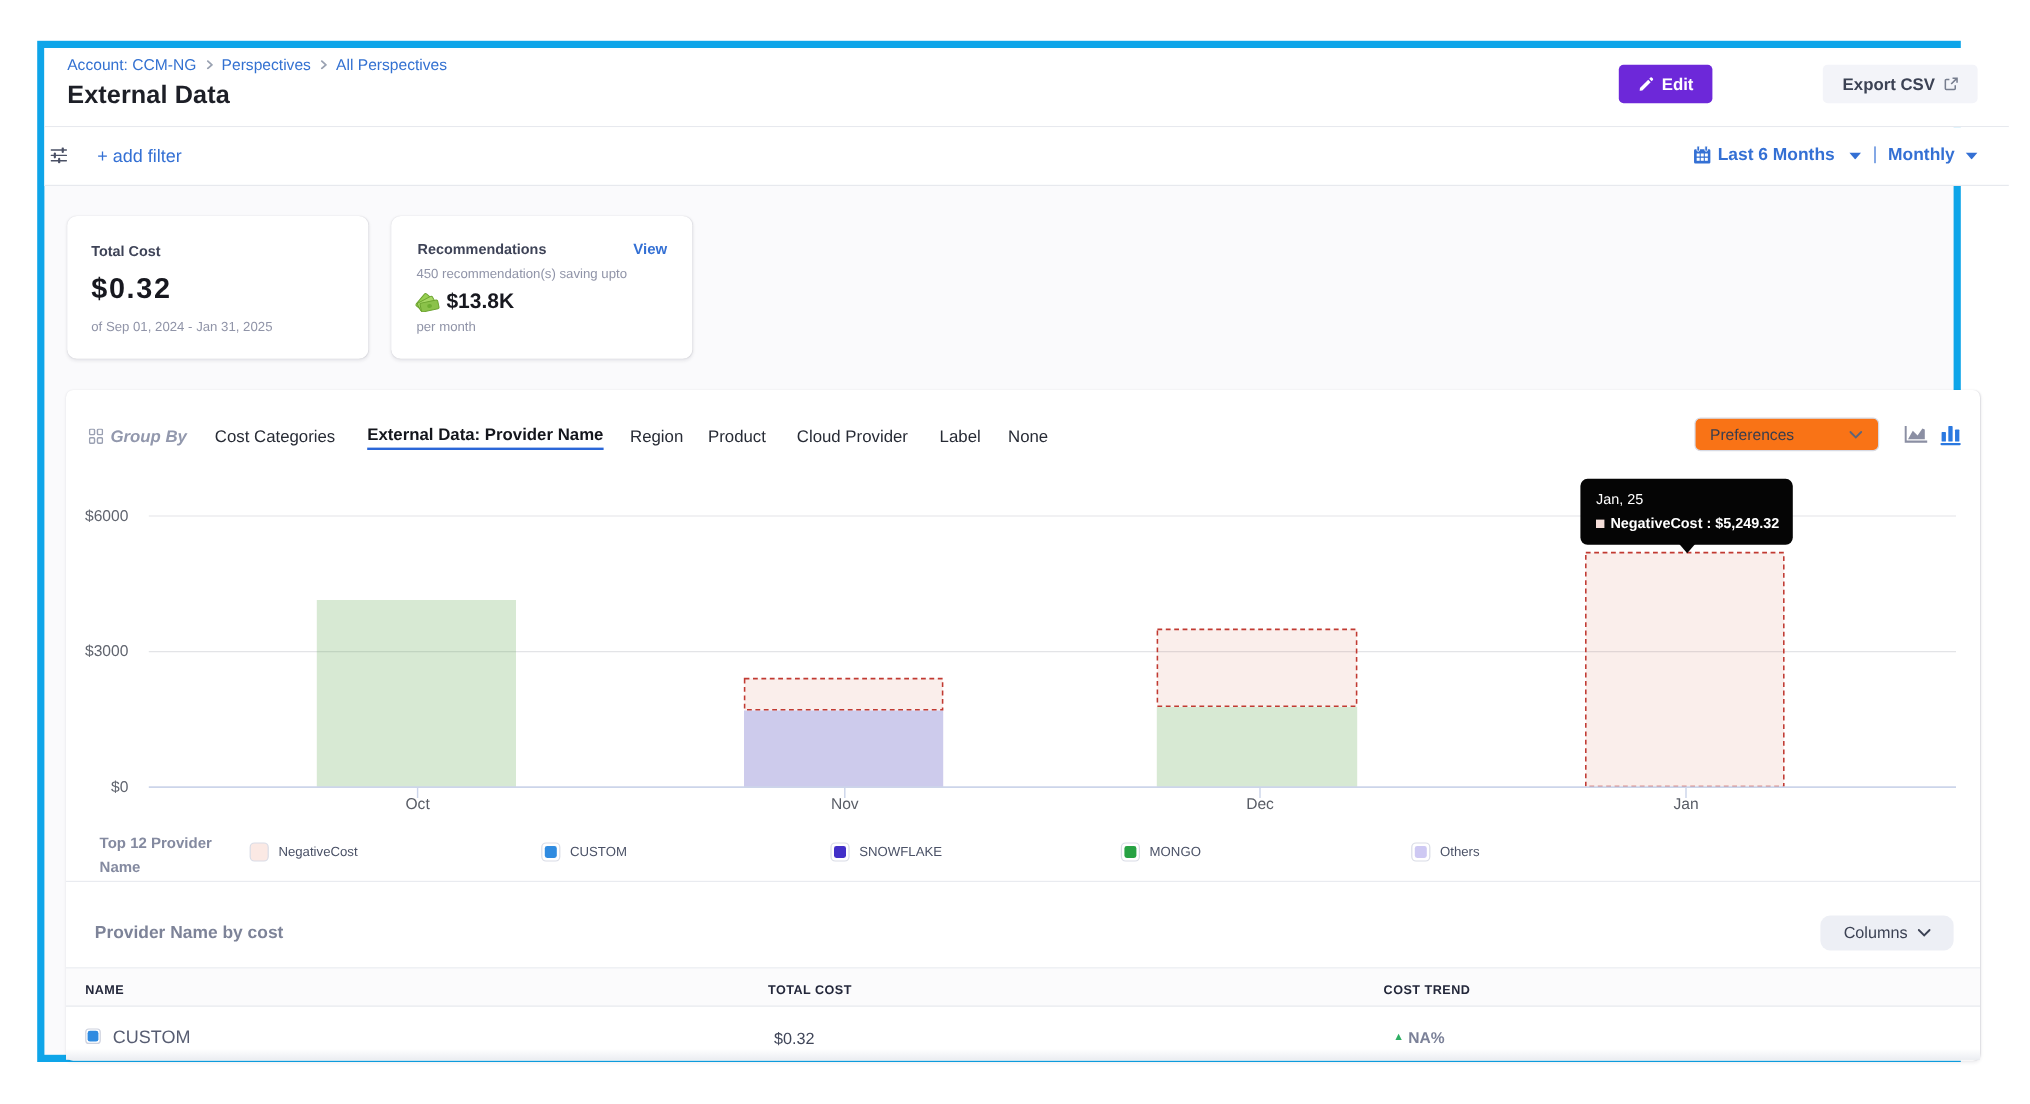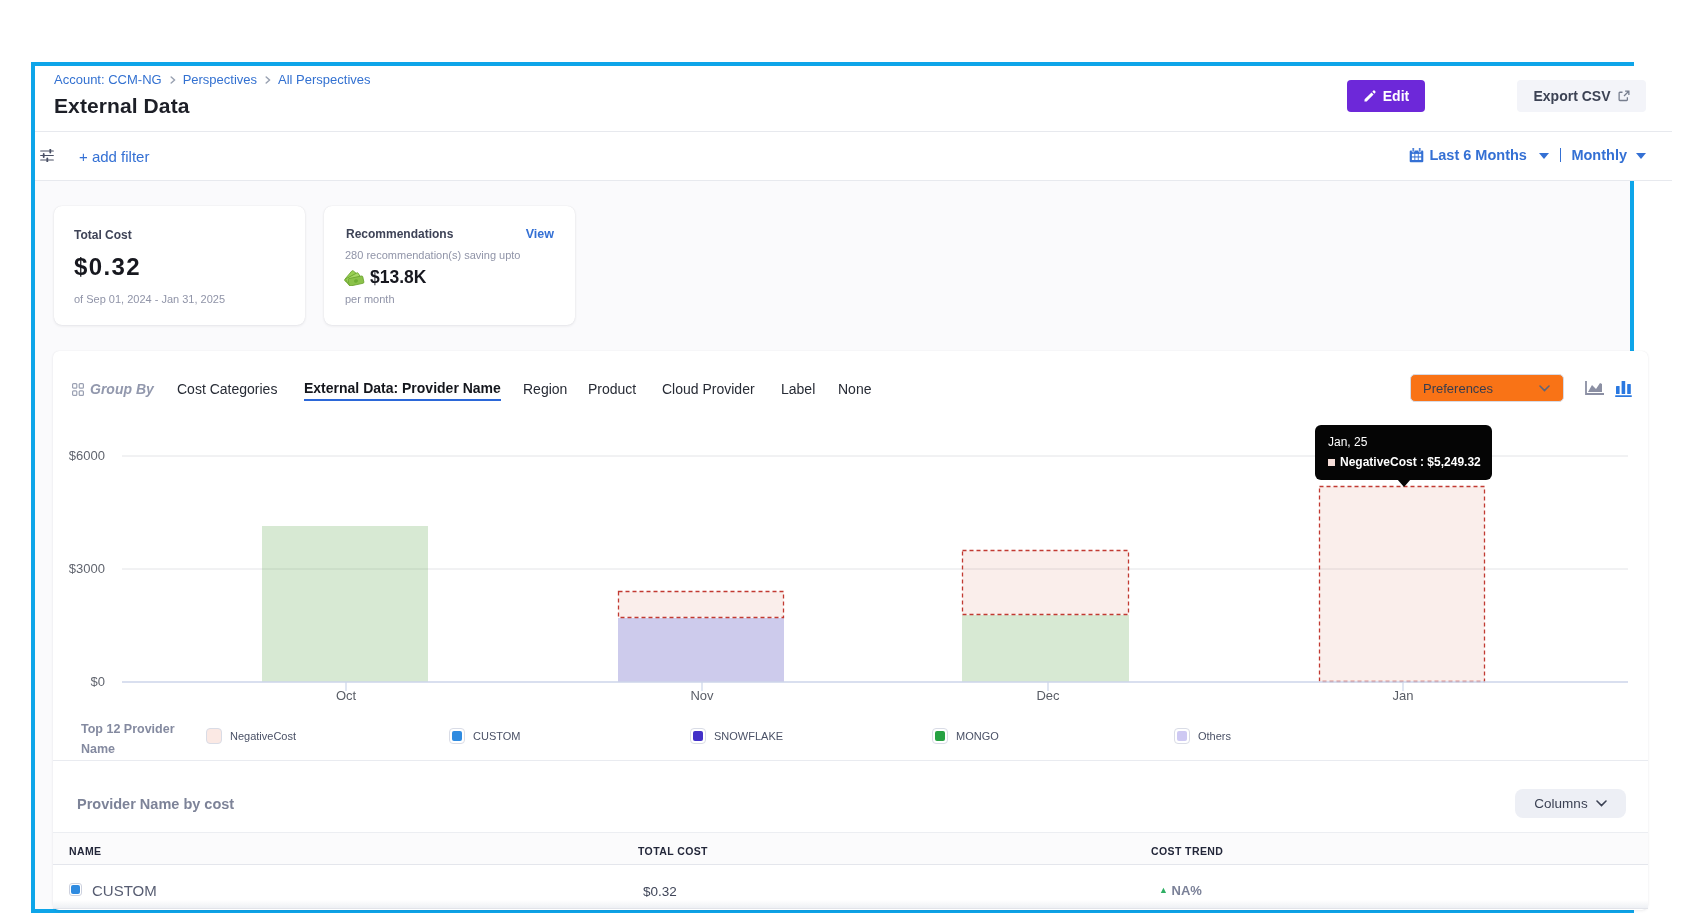--- a/index.html
+++ b/index.html
@@ -1,19 +1,19 @@
 <!DOCTYPE html>
 <html><head>
 <meta charset="utf-8">
 <style>
 * { margin:0; padding:0; box-sizing:border-box; }
 html,body { background:#fff; }
 body { font-family:"Liberation Sans", sans-serif; width:1692px; height:920px; position:relative; overflow:hidden; }
 .abs { position:absolute; }
-#container { left:31px; top:34px; width:1603px; height:851px; border:4px solid #0ea5e9; background:#fafafc;margin-top:28px; }
+#container { left:31px; top:34px; width:1603px; height:851px; border:6px solid #0ea5e9; background:#fafafc; }
 
 #hdr { left:0; top:0; width:1637px; height:66px; background:#fff; border-bottom:1px solid #e7e9ee; }
 #crumbs { left:19px; top:6px; font-size:13px; color:#3371d1; }
 #title { left:19px; top:28px; font-size:21px; font-weight:700; color:#1d1f27; letter-spacing:0.1px; }
 .btn { display:flex; align-items:center; justify-content:center; border-radius:4px; font-size:14px; font-weight:700; }
 #btn-edit { left:1312px; top:14px; width:78px; height:32px; background:#6d28d9; color:#fff; }
 #btn-export { left:1482px; top:14px; width:129px; height:32px; background:#f3f4f9; color:#3c4254; }
 
 #frow { left:0; top:66px; width:1637px; height:49px; background:#fff; border-bottom:1px solid #e7e9ee; }
 #fico { left:5px; top:17px; }
@@ -111,21 +111,21 @@
   </div>
 
   <div class="abs card" id="card1">
     <div class="cardtitle">Total Cost</div>
     <div class="abs" id="tc-val">$0.32</div>
     <div class="abs" id="tc-sub">of Sep 01, 2024 - Jan 31, 2025</div>
   </div>
   <div class="abs card" id="card2">
     <div class="cardtitle">Recommendations</div>
     <div class="abs" id="rec-view">View</div>
-    <div class="abs" id="rec-sub">280 recommendation(s) saving upto</div>
+    <div class="abs" id="rec-sub">450 recommendation(s) saving upto</div>
     <svg class="abs" style="left:20px; top:62px;" width="22" height="18" viewBox="0 0 22 18">
         <rect transform="rotate(-50 8 9)" x="0.5" y="5" width="13" height="7.5" rx="1.2" fill="#97cf52" stroke="#6ba32f" stroke-width="0.8"></rect>
         <rect transform="rotate(-28 10 11)" x="2.5" y="7" width="14" height="7.5" rx="1.2" fill="#a6d765" stroke="#6ba32f" stroke-width="0.8"></rect>
         <rect transform="rotate(-12 12 13)" x="4.5" y="9.2" width="15" height="7.5" rx="1.2" fill="#8bc24a" stroke="#6ba32f" stroke-width="0.8"></rect>
         <ellipse transform="rotate(-12 12 13)" cx="12" cy="13" rx="2" ry="1.7" fill="#6fae33"></ellipse>
       </svg>
     <div class="abs" id="rec-val">$13.8K</div>
     <div class="abs" id="rec-per">per month</div>
   </div>
 

